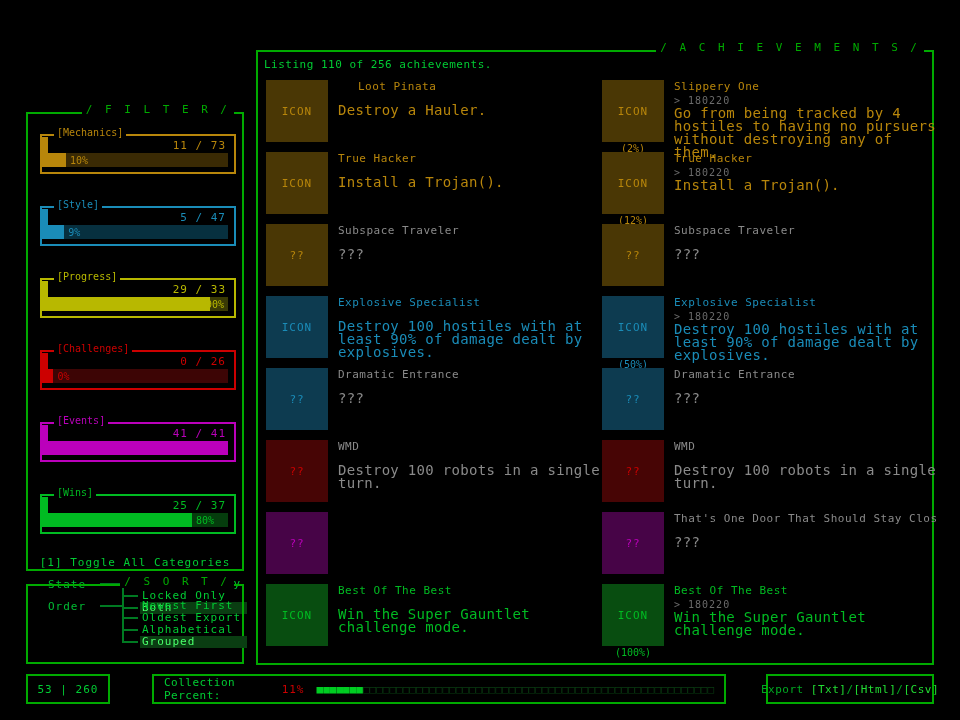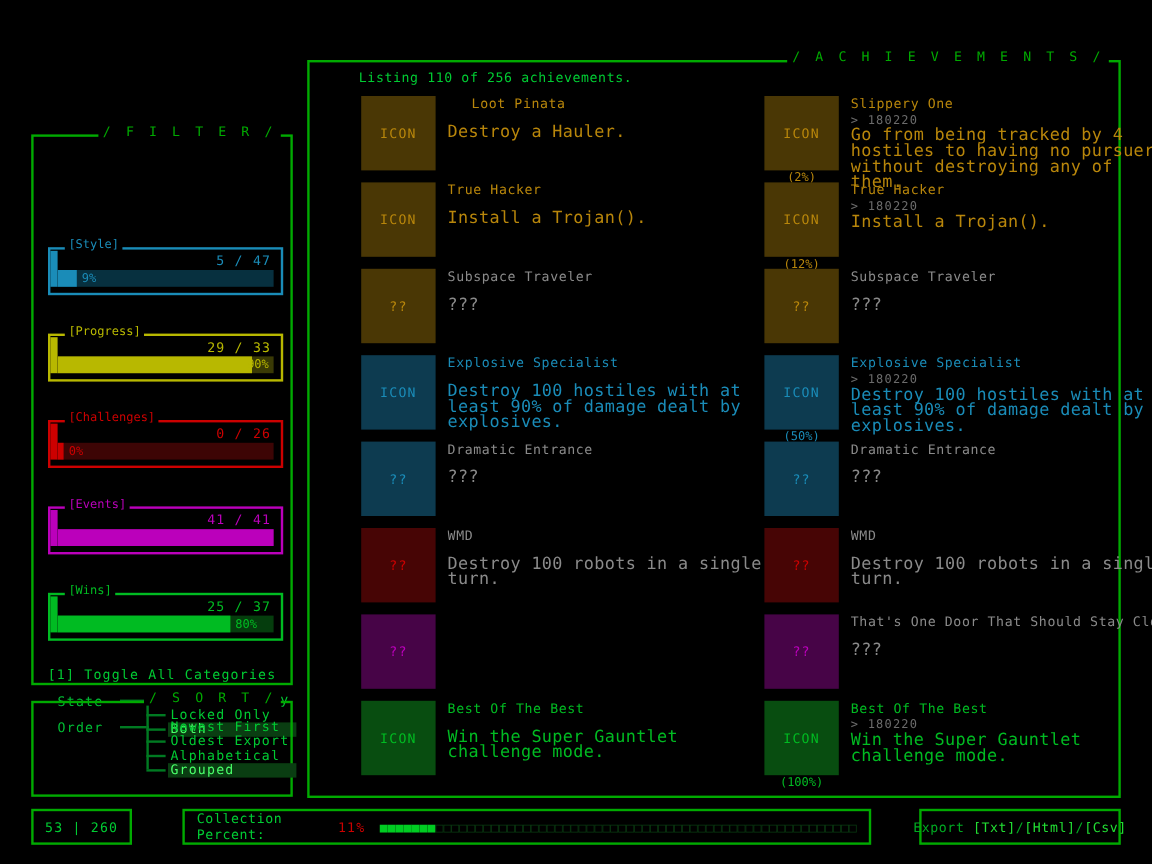--- a/index.html
+++ b/index.html
@@ -113,20 +113,30 @@
   }
   .meter-blocks { font-size: 11px; letter-spacing: 0px; line-height: 1; }
 </style>
 </head>
 <body>
 
 <div class="panel" id="filter-panel" style="left:26px; top:112px; width:218px; height:459px; --bc:#00aa00;">
   <div class="panel-box"></div>
   <div class="panel-title">/ F I L T E R /</div>
   <div class="panel-inner" id="filter-inner">
+      <div class="fbar" style="top: 16px; --c: #b8860b; --dim: #3a2a04;">
+        <div class="fbar-frame"></div>
+        <div class="fbar-tick"></div>
+        <div class="fbar-label">[Mechanics]</div>
+        <div class="fbar-count">11 / 73</div>
+        <div class="fbar-track">
+          <div class="fbar-fill" style="width: 10%;"></div>
+          <div class="fbar-pct" style="left: 10%; color: rgb(184, 134, 11);">10%</div>
+        </div>
+      </div>
       <div class="fbar" style="top: 88px; --c: #1a8cb8; --dim: #07303f;">
         <div class="fbar-frame"></div>
         <div class="fbar-tick"></div>
         <div class="fbar-label">[Style]</div>
         <div class="fbar-count">5 / 47</div>
         <div class="fbar-track">
           <div class="fbar-fill" style="width: 9%;"></div>
           <div class="fbar-pct" style="left: 9%; color: rgb(26, 140, 184);">9%</div>
         </div>
       </div>
@@ -203,21 +213,21 @@
         <div class="tree-items">
           <div class="tree-item">Newest First</div>
           <div class="tree-item">Oldest Export</div>
           <div class="tree-item">Alphabetical</div>
           <div class="tree-item sel">Grouped</div>
         </div>
       </div>
     </div>
 </div>
 
-<div class="panel" id="ach-panel" style="left:256px; top:50px; width:678px; height:615px;padding-left:35px; --bc:#00aa00;">
+<div class="panel" id="ach-panel" style="left:256px; top:50px; width:678px; height:615px; --bc:#00aa00;">
   <div class="panel-box"></div>
   <div class="panel-title">/ A C H I E V E M E N T S /</div>
   <div class="panel-inner">
     <div class="ach-listing">Listing 110 of 256 achievements.</div>
     <div class="ach-col" id="ach-left" style="left:10px;">
         <div class="ach-row">
           <div class="ach-icon" style="background: rgb(74, 55, 5); color: rgb(184, 134, 11);">ICON</div>
           <div class="ach-body">
             <div class="ach-title" style="color: rgb(184, 134, 11); margin-left: 20px;">Loot Pinata</div>
             <div style="height: 10px;"></div>

